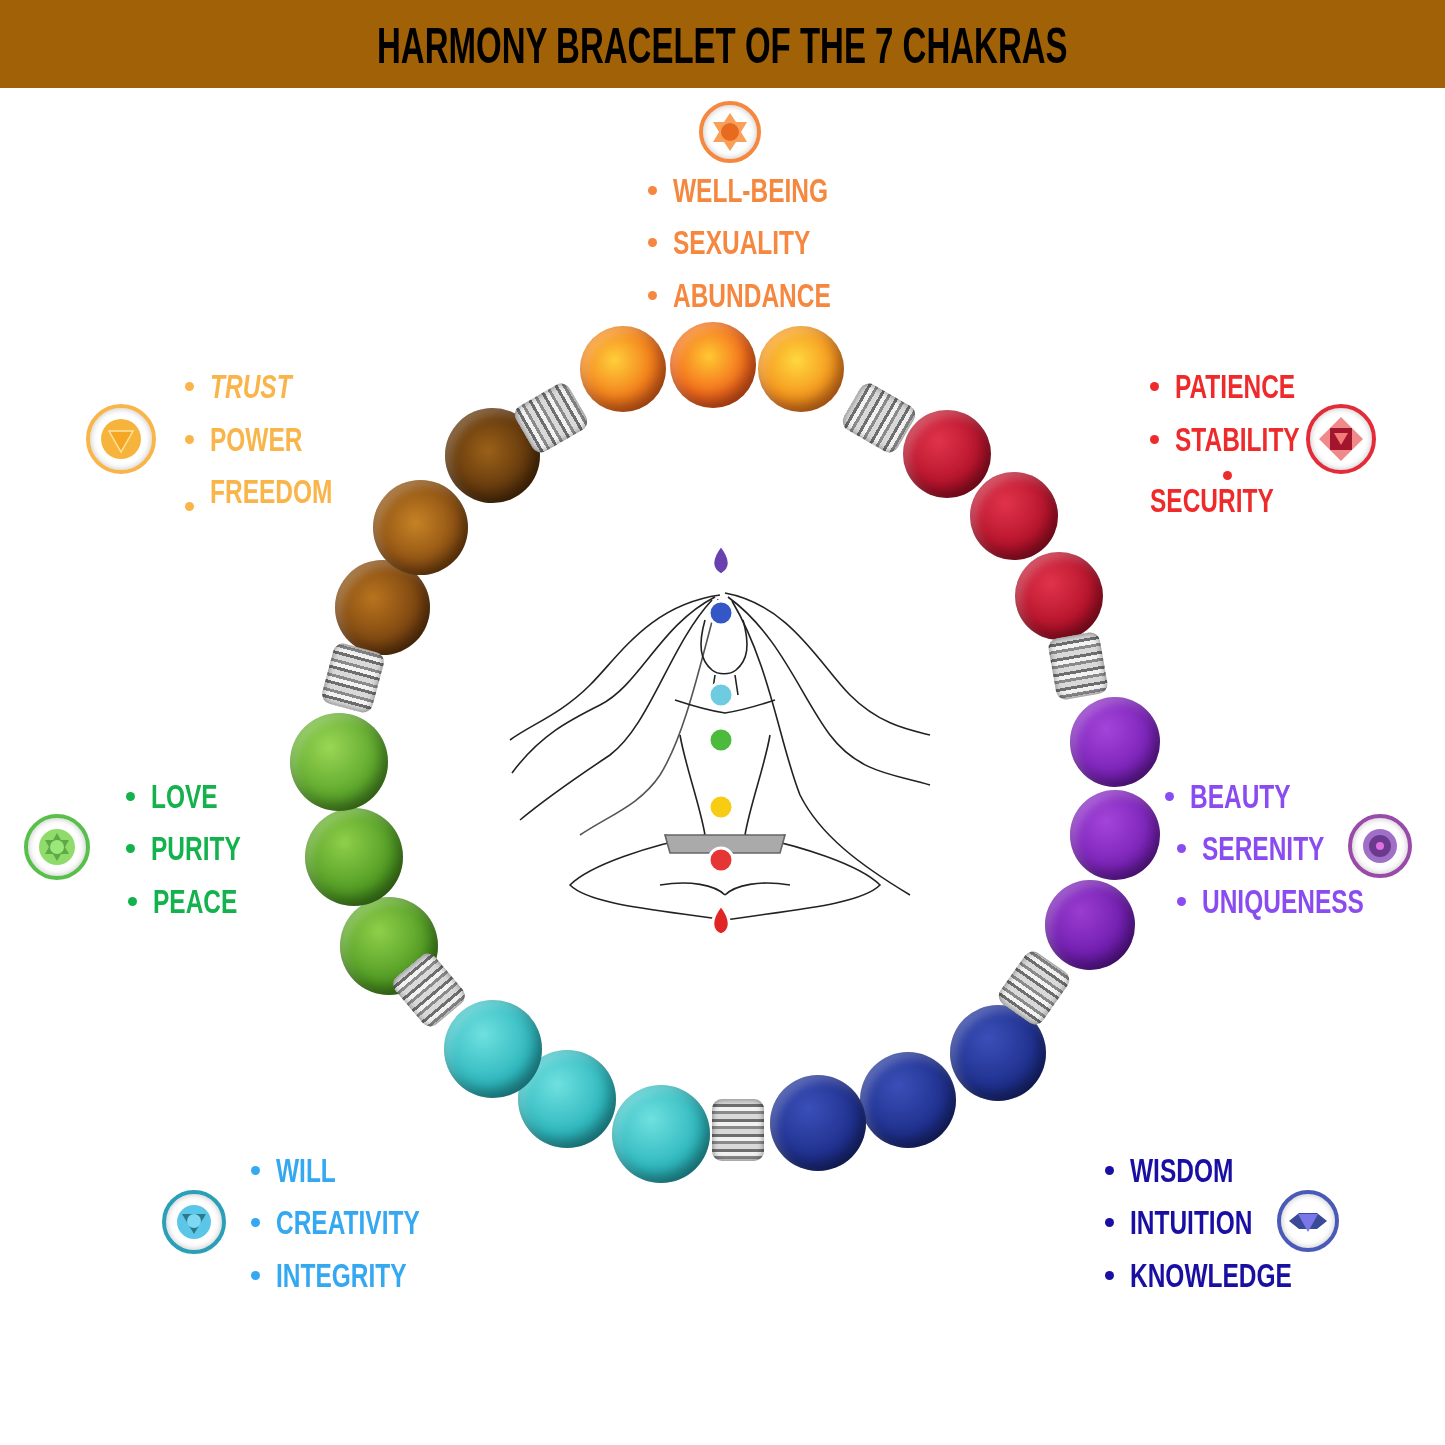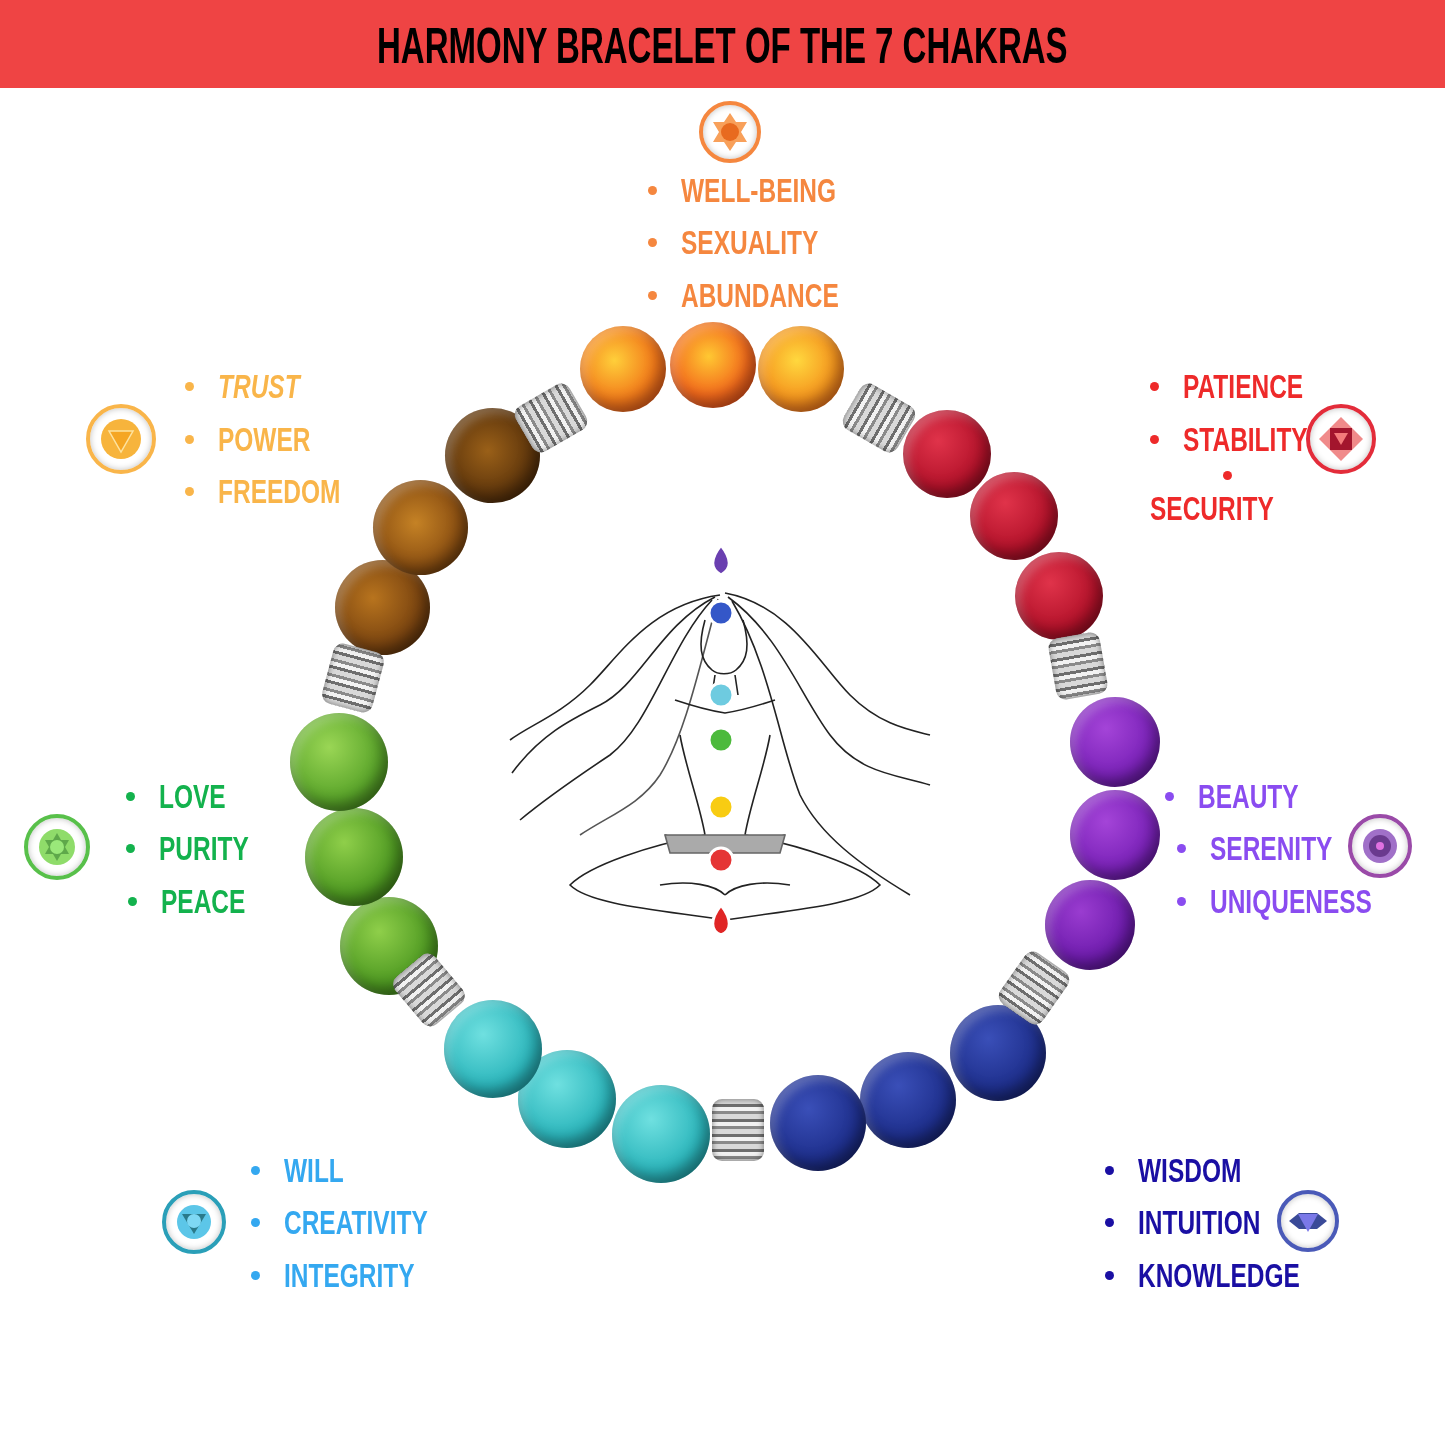--- a/index.html
+++ b/index.html
@@ -1,23 +1,23 @@
 <!DOCTYPE html>
 <html><head>
 <meta charset="utf-8">
 <style>
   html, body { margin: 0; padding: 0; background: #ffffff; }
   body { width: 1445px; height: 1445px; position: relative; overflow: hidden;
          font-family: "Liberation Sans", sans-serif; }
-  .header { position: absolute; left: 0; top: 0; width: 1445px; height: 88px; background: #ef4444; }
+  .header { position: absolute; left: 0; top: 0; width: 1445px; height: 88px; background: #a16207; }
   .title { position: absolute; left: 0; top: 14px; width: 1445px; text-align: center;
            font-family: "Liberation Sans", sans-serif; font-weight: bold; font-size: 50px;
            color: #000; letter-spacing: 0px; transform: scaleX(0.66); transform-origin: 722px 0; line-height: 64px; }
   .group { position: absolute; }
-  .item { position: absolute; display: flex; align-items: center; white-space: nowrap; gap: 8px; }
+  .item { position: absolute; display: flex; align-items: center; white-space: nowrap; }
   .dot { width: 9px; height: 9px; border-radius: 50%; margin-right: 16px; flex: 0 0 9px; }
   .label { font-family: "Liberation Sans", sans-serif; font-weight: bold; font-size: 34px;
            line-height: 40px; display: inline-block; transform: scaleX(0.72); transform-origin: 0 50%; }
   .icon { position: absolute; border-radius: 50%; box-sizing: border-box; background: #fff;
           box-shadow: inset 0 0 6px rgba(0,0,0,0.25); }
   .icon svg { position: absolute; left: 0; top: 0; }
   .bracelet { position: absolute; left: 0; top: 0; width: 1445px; height: 1445px; pointer-events: none; }
   .bead { position: absolute; border-radius: 50%; box-shadow: inset -6px -8px 14px rgba(0,0,0,0.35), inset 6px 6px 10px rgba(255,255,255,0.25); }
   .spacer { position: absolute; width: 62px; height: 52px; border-radius: 10px;
             background: repeating-linear-gradient(90deg, #d9d9d9 0 5px, #6e6e6e 5px 8px, #f2f2f2 8px 12px, #8a8a8a 12px 15px);
@@ -133,21 +133,21 @@
 </div>
 <div class="group">
   <div class="item" style="left:185px;top:366px;font-style:italic;">
       <span class="dot" style="background:#f9b54a"></span>
       <span class="label" style="color:#f9b54a">TRUST</span>
     </div>
   <div class="item" style="left:185px;top:419px;">
       <span class="dot" style="background:#f9b54a"></span>
       <span class="label" style="color:#f9b54a">POWER</span>
     </div>
-  <div class="item" style="left:185px;top:471px;">
+  <div class="item" style="left:185px;top:471px;align-items:flex-end;">
       <span class="dot" style="background:#f9b54a"></span>
       <span class="label" style="color:#f9b54a">FREEDOM</span>
     </div>
 </div>
 
 <div class="group">
   <div class="item" style="left:1150px;top:366px;">
       <span class="dot" style="background:#ee2a2a"></span>
       <span class="label" style="color:#ee2a2a">PATIENCE</span>
     </div>

